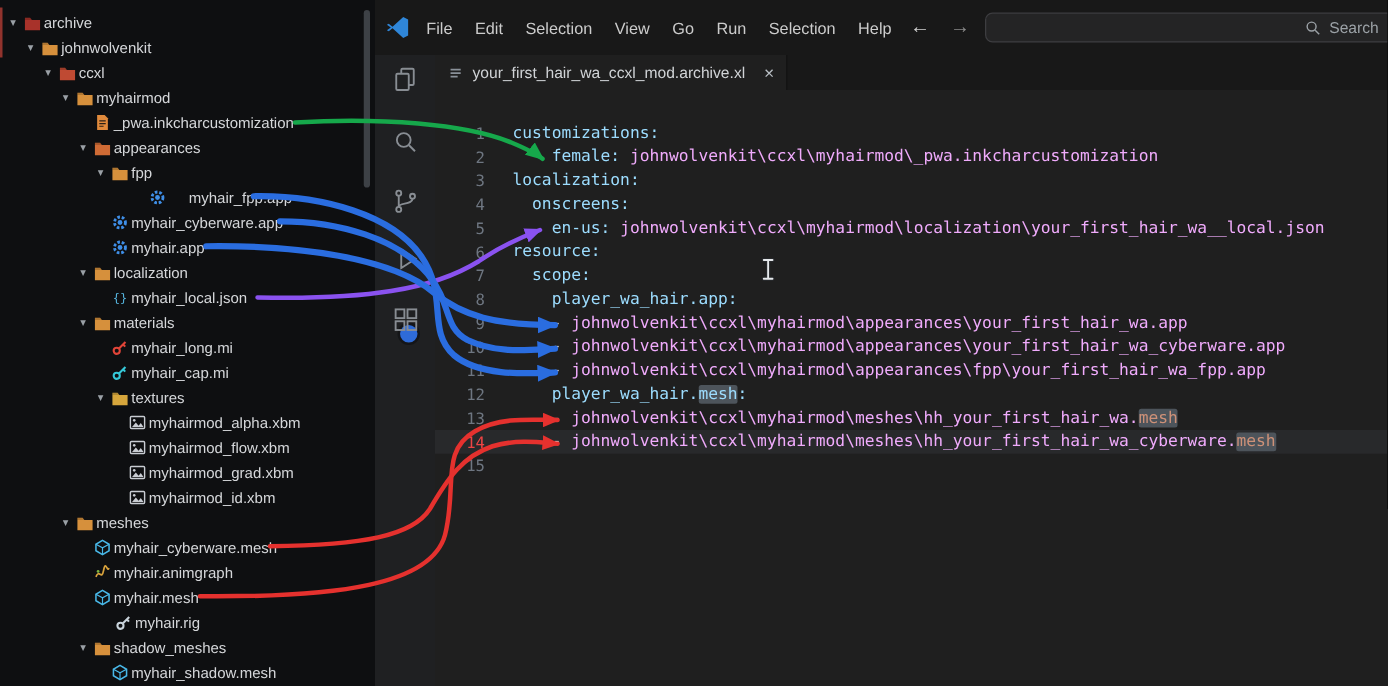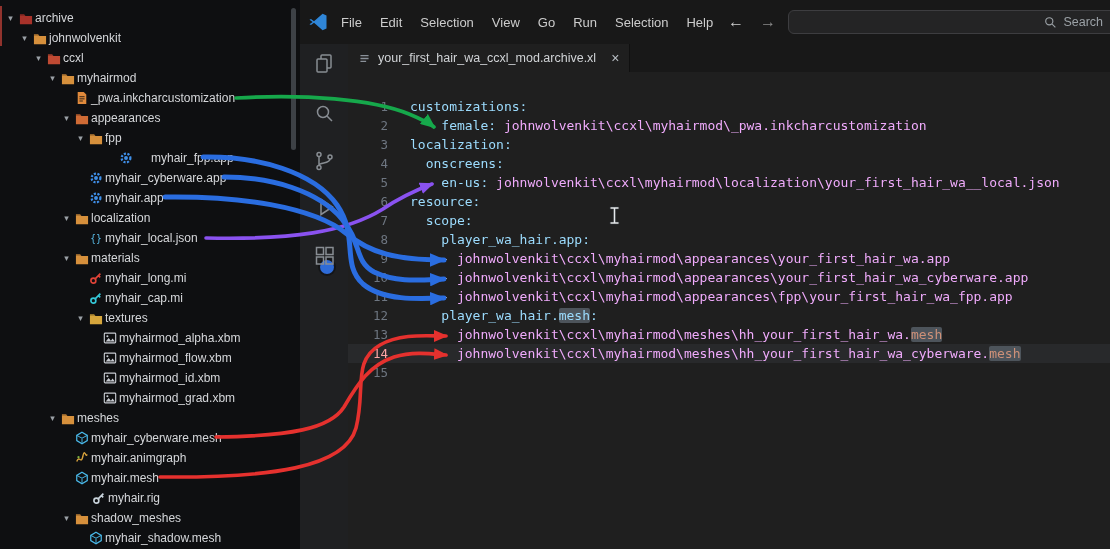--- a/index.html
+++ b/index.html
@@ -37,21 +37,21 @@
   .tab{background:#1f1f1f;display:flex;align-items:center;padding:0 10px;gap:7px;color:#d0d3d6;
        font-size:12.5px;border-right:1px solid #101010;cursor:pointer;}
   .tab .close{color:#b9bfc5;font-size:14px;margin-left:8px;}
 
   .editor{flex:1;background:#1f1f1f;position:relative;font-family:"DejaVu Sans Mono","Liberation Mono",monospace;
           font-size:13px;overflow:hidden;}
   .code{padding-top:25px;}
   .code-line{display:flex;height:19px;line-height:19px;white-space:pre;}
   .code-line.current{background:#28292b;}
   .gutter{width:40px;text-align:right;color:#6e7681;flex:none;font-size:12.5px;}
-  .current .gutter{color:#fca5a5;}
+  .current .gutter{color:#ef4444;}
   .codetext{padding-left:22px;}
   .t-k{color:#9cdcfe;} .t-v{color:#f0abfc;} .t-p{color:#d4d4d4;}
   .t-kh{color:#9cdcfe;background:#4d545b;border-radius:2px;}
   .t-vh{color:#ce9178;background:#4d545b;border-radius:2px;}
 
   
   #overlay{position:absolute;left:0;top:0;width:1110px;height:549px;z-index:40;pointer-events:none;}
   .ibeam{position:absolute;left:608px;top:206px;z-index:50;pointer-events:none;}
 </style>
 </head>
@@ -245,32 +245,32 @@
         </div>
         <div class="trow" style="padding-left: 88px;">
           <span class="chev"></span>
           <span class="ficon">
             <svg width="14" height="14" viewBox="0 0 16 16">
               <rect x="1.5" y="2.5" width="13" height="11" rx="1" fill="none" stroke="#c8ccd2" stroke-width="1.3"></rect>
               <circle cx="5" cy="6" r="1.2" fill="#c8ccd2"></circle>
               <path d="M3 12l3.5-4 2.5 3 2-2.5 2.5 3.5z" fill="#c8ccd2"></path>
             </svg>
           </span>
-          <span>myhairmod_id.xbm</span>
+          <span>myhairmod_grad.xbm</span>
         </div>
         <div class="trow" style="padding-left: 88px;">
           <span class="chev"></span>
           <span class="ficon">
             <svg width="14" height="14" viewBox="0 0 16 16">
               <rect x="1.5" y="2.5" width="13" height="11" rx="1" fill="none" stroke="#c8ccd2" stroke-width="1.3"></rect>
               <circle cx="5" cy="6" r="1.2" fill="#c8ccd2"></circle>
               <path d="M3 12l3.5-4 2.5 3 2-2.5 2.5 3.5z" fill="#c8ccd2"></path>
             </svg>
           </span>
-          <span>myhairmod_grad.xbm</span>
+          <span>myhairmod_id.xbm</span>
         </div>
         <div class="trow" style="padding-left: 46px;">
           <span class="chev">▾</span>
           <span class="ficon">
             <svg width="14" height="13" viewBox="0 0 16 15">
               <path d="M1 2.5h4.8l1.6 2H15v9.5H1z" fill="#d6903c"></path>
               <path d="M1 2.5h4.8l1.6 2H1z" fill="#000" opacity=".18"></path>
             </svg>
           </span>
           <span>meshes</span>

